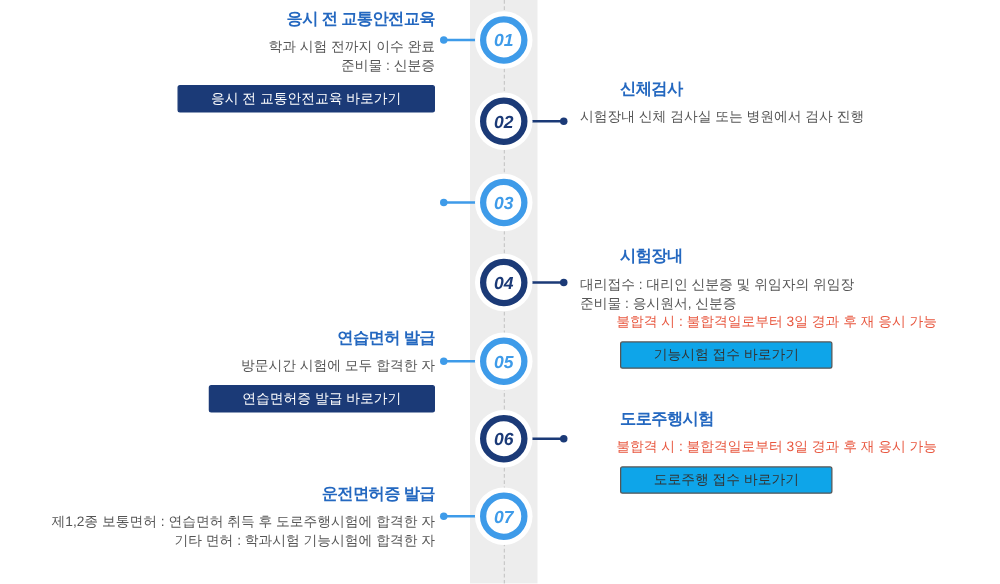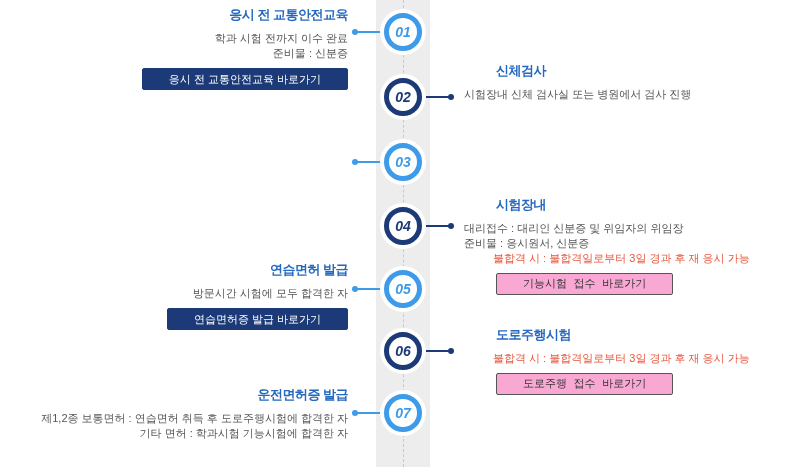--- a/index.html
+++ b/index.html
@@ -27,21 +27,21 @@
   .blk.left  { right:452px; width:345px; text-align:right; }
   .blk.right { left:464px;  width:332px; text-align:left; }
   .blk-title { font-size:13px; font-weight:bold; color:#2468c0; letter-spacing:-0.5px; margin-bottom:7px; }
   .blk.right .blk-title { padding-left:32px; }
   .blk-line    { font-size:11px; color:#555; line-height:15px; }
   .blk-warning { font-size:11px; color:#e8573f; line-height:15px;margin-left:29px; }
 
   .btn { display:inline-block; margin-top:7px; font-size:11px; line-height:12px;
          padding:4px 26px; border-radius:2px; cursor:pointer; font-family:inherit; }
   .btn.solid   { background:#1b3a77; color:#fff; border:1px solid #1b3a77; }
-  .btn.outline { background:#f9a8d4; color:#333; border:1px solid #555;font-family:Liberation Mono, monospace; }
+  .btn.outline { background:#0ea5e9; color:#333; border:1px solid #555; }
   .blk.right .btn { margin-left:32px; }
 </style>
 </head>
 <body>
 
 <div class="canvas">
 
   <div class="track">
     <div class="track-dash"></div>
   </div>

